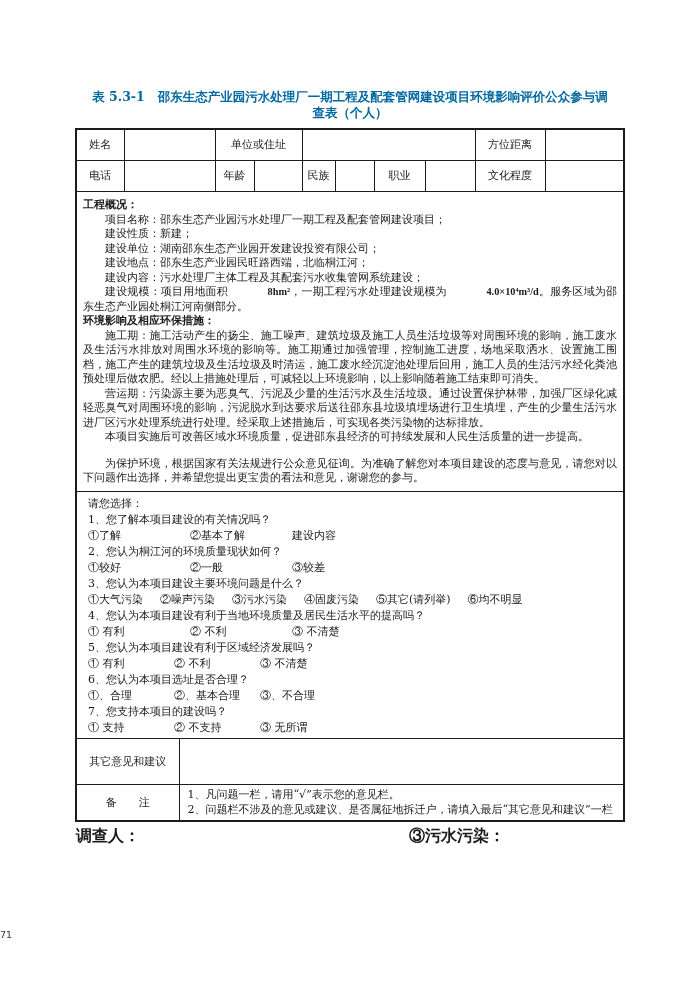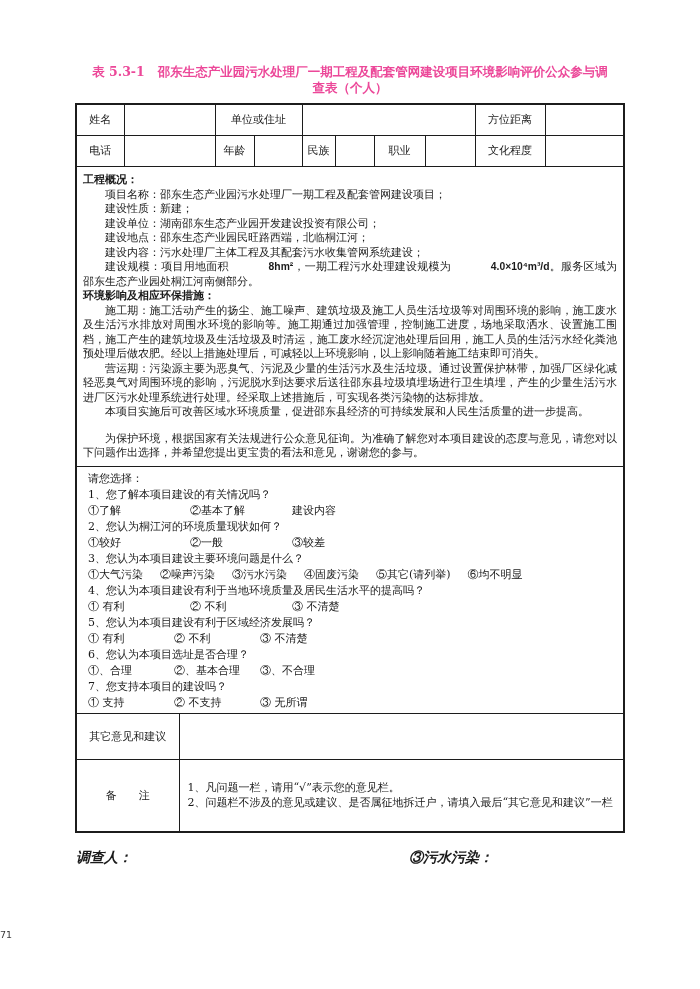--- a/index.html
+++ b/index.html
@@ -9,26 +9,26 @@
     width: 700px;
     height: 989px;
     margin: 0 auto;
     background: #fff;
     font-family: "DejaVu Serif", "Liberation Serif", serif;
     color: #1a1a1a;
     overflow: hidden;
   }
   
   .doc-title {
-    padding-top: 64px;
+    padding-top: 89px;
     text-align: center;
     font-weight: bold;
     font-size: 12.5px;
     line-height: 16px;
-    color: #ec4899;
+    color: #0369a1;
   }
   .doc-title .tag { margin-right: 13px; }
   
   table.form {
     width: 548px;
     margin: 7px auto 0 auto;
     border-collapse: collapse;
     table-layout: fixed;
     border: 2px solid #1c1c1c;
     font-size: 11px;
@@ -49,46 +49,45 @@
     vertical-align: top;
     text-align: left;
     padding: 4px 6px 2px 6px;
   }
   
   .sec { line-height: 14.5px; font-size: 11px; text-align: justify; }
   .sec .sec-h { font-weight: bold; }
   .sec p { text-indent: 2em; }
   .sec .appeal { margin-top: 12px; }
   .num-b {
-    font-family: Liberation Sans, sans-serif;
+    font-family: Liberation Serif, serif;
     font-weight: bold;
     font-size: 10.3px;
     margin-left: 36px;
   }
   
   .survey { line-height: 16px; font-size: 11px; padding-left: 5px; }
   .opts span { display: inline-block; min-width: 102px; }
   .opts.compact span { min-width: 86px; }
   .opts.list span { min-width: 0; margin-right: 17px; }
   
   td.remark-body {
     vertical-align: middle;
     text-align: left;
-    padding: 20px 8px;
+    padding: 2px 8px;
     line-height: 15.5px;
     font-size: 11px;
   }
   
   .sign-row {
     position: relative;
     width: 548px;
-    margin: 16px auto 0 auto;
+    margin: 4px auto 0 auto;
     font-weight: bold;
-    font-size: 14px;
-    font-style: italic;
+    font-size: 16px;
   }
   .sign-row .time { position: absolute; left: 333px; top: 0; }
   .page-num {
     position: absolute;
     bottom: 49px;
     left: 0;
     width: 100%;
     text-align: left;
     font-family: "DejaVu Sans", "Liberation Sans", sans-serif;
     font-size: 9.5px;

